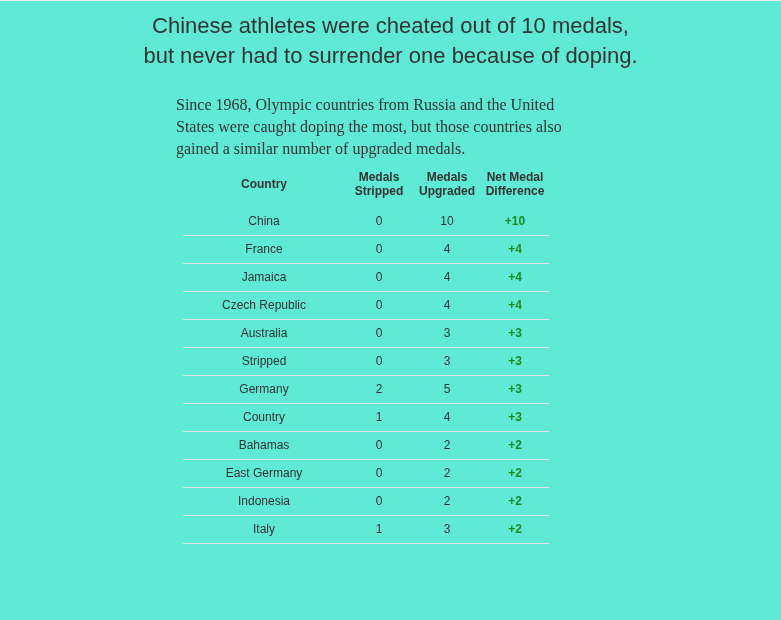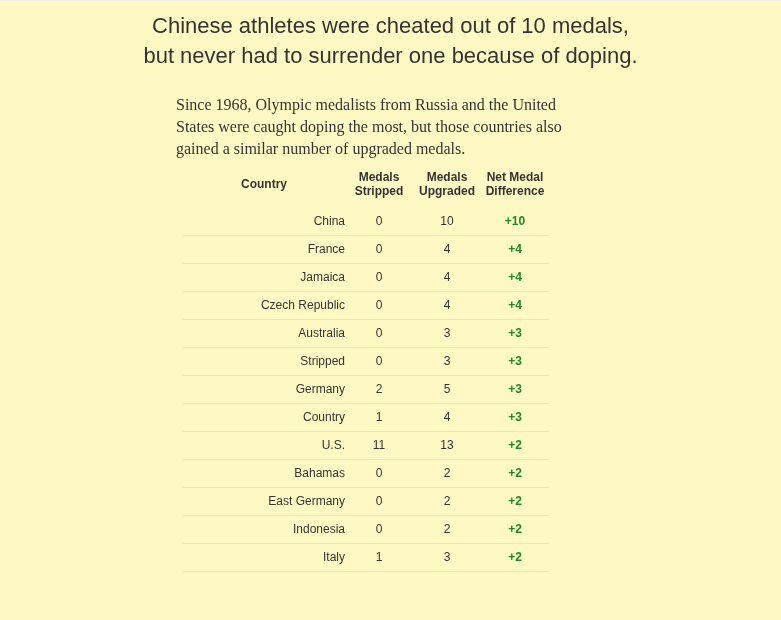--- a/index.html
+++ b/index.html
@@ -2,21 +2,21 @@
 <html><head>
 <meta charset="utf-8">
 <style>
   * { margin: 0; padding: 0; box-sizing: border-box; }
   html, body { background: #ffffff; }
   .page {
     position: relative;
     width: 781px;
     height: 620px;
     overflow: hidden;
-    background: #fef9c3;
+    background: #5eead4;
     border-top: 1px solid #ededed;
     font-family: "Liberation Sans", sans-serif;
   }
   .headline {
     width: 740px;
     margin: 10px auto 0;
     text-align: center;
     font-family: "Liberation Sans", sans-serif;
     font-size: 22px;
     line-height: 30px;
@@ -51,40 +51,40 @@
   }
   th.h-country { text-align: center; }
   th.h-num { text-align: center; }
   td {
     height: 28px;
     border-bottom: 1px solid #e2e2e2;
     font-size: 12px;
     color: #333333;
     vertical-align: middle;
   }
-  td.td-country { text-align: right; }
+  td.td-country { text-align: center; }
   td.td-num { text-align: center; }
   td.td-net {
     text-align: center;
     font-weight: bold;
     color: #1a8a23;
   }
 </style>
 </head>
 <body>
 
 <div class="page">
 
   <h1 class="headline">
     <span class="hl-line">Chinese athletes were cheated out of 10 medals,</span>
     <span class="hl-line">but never had to surrender one because of doping.</span>
   </h1>
 
   <p class="intro">
-    <span class="intro-line">Since 1968, Olympic medalists from Russia and the United</span>
+    <span class="intro-line">Since 1968, Olympic countries from Russia and the United</span>
     <span class="intro-line">States were caught doping the most, but those countries also</span>
     <span class="intro-line">gained a similar number of upgraded medals.</span>
   </p>
 
   <table class="medals">
     <colgroup>
       <col class="c-country">
       <col class="c-num">
       <col class="c-num">
       <col class="c-num">
@@ -148,26 +148,20 @@
     <td class="td-net">+3</td>
   </tr>
 
   <tr>
     <td class="td-country">Country</td>
     <td class="td-num">1</td>
     <td class="td-num">4</td>
     <td class="td-net">+3</td>
   </tr>
 
-  <tr>
-    <td class="td-country">U.S.</td>
-    <td class="td-num">11</td>
-    <td class="td-num">13</td>
-    <td class="td-net">+2</td>
-  </tr>
 
   <tr>
     <td class="td-country">Bahamas</td>
     <td class="td-num">0</td>
     <td class="td-num">2</td>
     <td class="td-net">+2</td>
   </tr>
 
 
   <tr>

